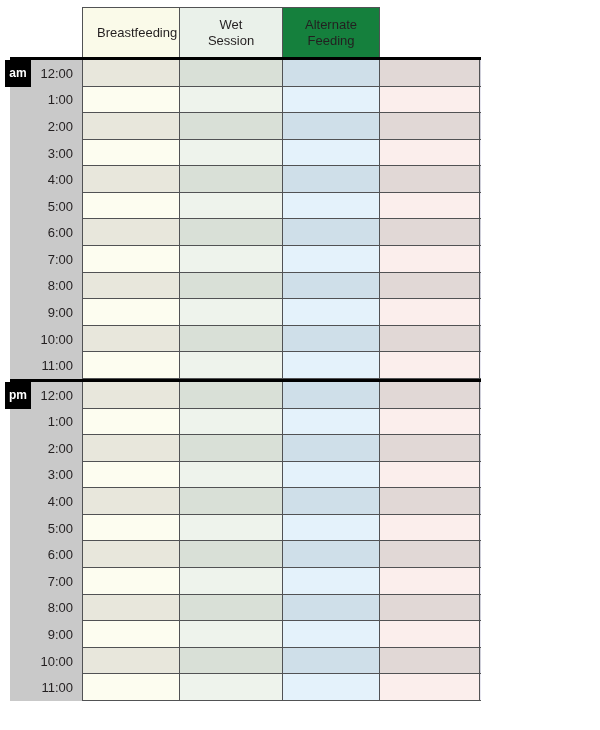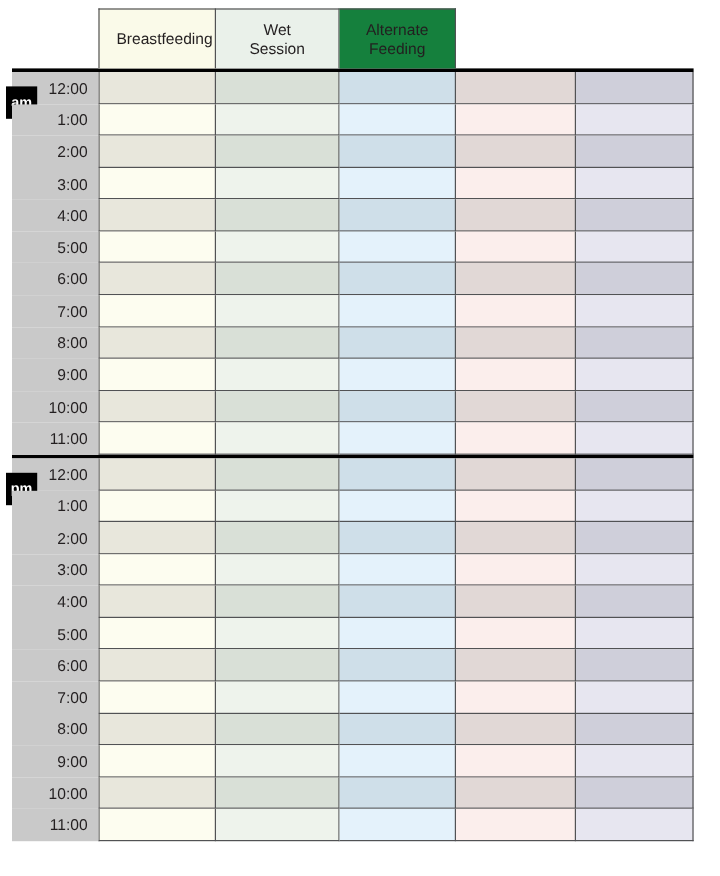--- a/index.html
+++ b/index.html
@@ -1,18 +1,18 @@
 <!DOCTYPE html>
 <html><head>
 <meta charset="utf-8">
 <style>
   html, body { margin: 0; padding: 0; }
   .sheet {
     position: relative;
-    width: 600px;
+    width: 481px;
     height: 730px;
     background: #ffffff;
     font-family: "Liberation Sans", sans-serif;
     color: #231f20;
     overflow: hidden;
   }
   .tracker {
     position: absolute;
     left: 10px;
     top: 7px;
@@ -59,21 +59,20 @@
     top: 0;
     width: 26px;
     height: 100%;
     background: var(--badge-bg);
     color: var(--badge-fg);
     font-size: 12px;
     font-weight: bold;
     display: flex;
     align-items: center;
     justify-content: center;
-    margin-top: 12px;
   }
   .cell {
     box-sizing: border-box;
     border-right: 1px solid var(--line);
     border-bottom: 1px solid var(--line);
   }
   .cell.first-col { border-left: 1px solid var(--line); }
 </style>
 </head>
 <body>

